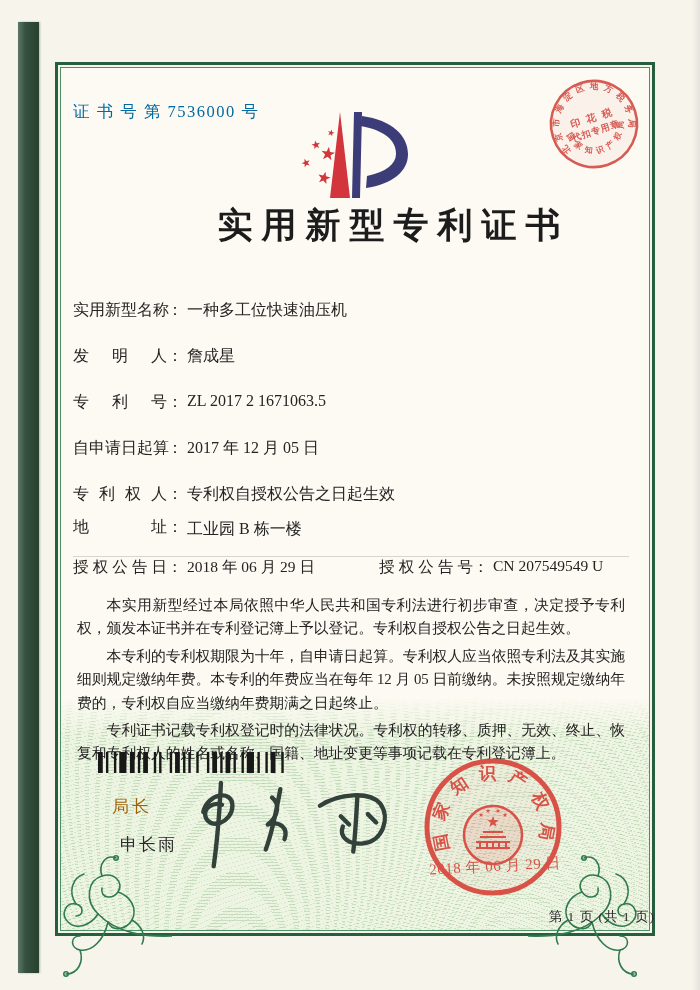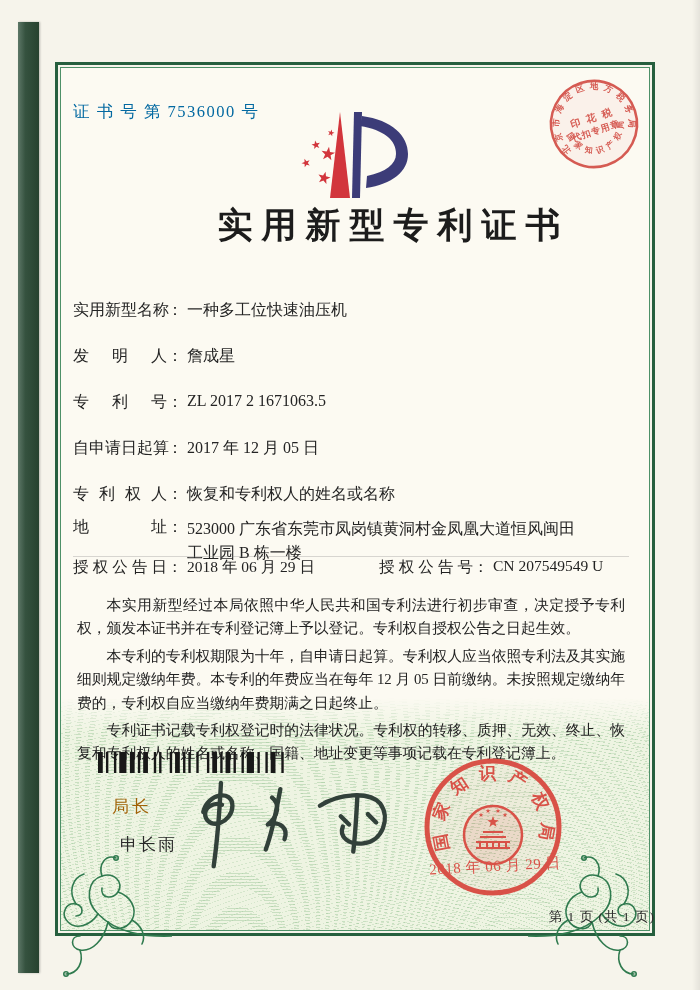--- a/index.html
+++ b/index.html
@@ -146,24 +146,24 @@
   <div class="frow" style="top:346px">
     <span class="flabel">发明人</span><span class="fcolon">：</span><span class="fvalue">詹成星</span>
   </div>
   <div class="frow" style="top:392px">
     <span class="flabel">专利号</span><span class="fcolon">：</span><span class="fvalue">ZL 2017 2 1671063.5</span>
   </div>
   <div class="frow" style="top:438px">
     <span class="flabel">自申请日起算</span><span class="fcolon">：</span><span class="fvalue">2017 年 12 月 05 日</span>
   </div>
   <div class="frow" style="top:484px">
-    <span class="flabel">专利权人</span><span class="fcolon">：</span><span class="fvalue">恢复和专利权人的姓名或名称</span>
+    <span class="flabel">专利权人</span><span class="fcolon">：</span><span class="fvalue">专利权自授权公告之日起生效</span>
   </div>
   <div class="frow" style="top:517px">
-    <span class="flabel">地址</span><span class="fcolon">：</span><span class="addr-values"><span>523000 广东省东莞市凤岗镇黄洞村金凤凰大道恒风闽田</span><span>工业园 B 栋一楼</span></span>
+    <span class="flabel">地址</span><span class="fcolon">：</span><span class="addr-values"><span>工业园 B 栋一楼</span></span>
   </div>
 
   <div class="grant-row">
     <div class="grant-left">
       <span class="flabel">授权公告日</span><span class="fcolon">：</span><span class="fvalue">2018 年 06 月 29 日</span>
     </div>
     <div class="grant-right">
       <span class="flabel">授权公告号</span><span class="fcolon">：</span><span class="fvalue">CN 207549549 U</span>
     </div>
   </div>

